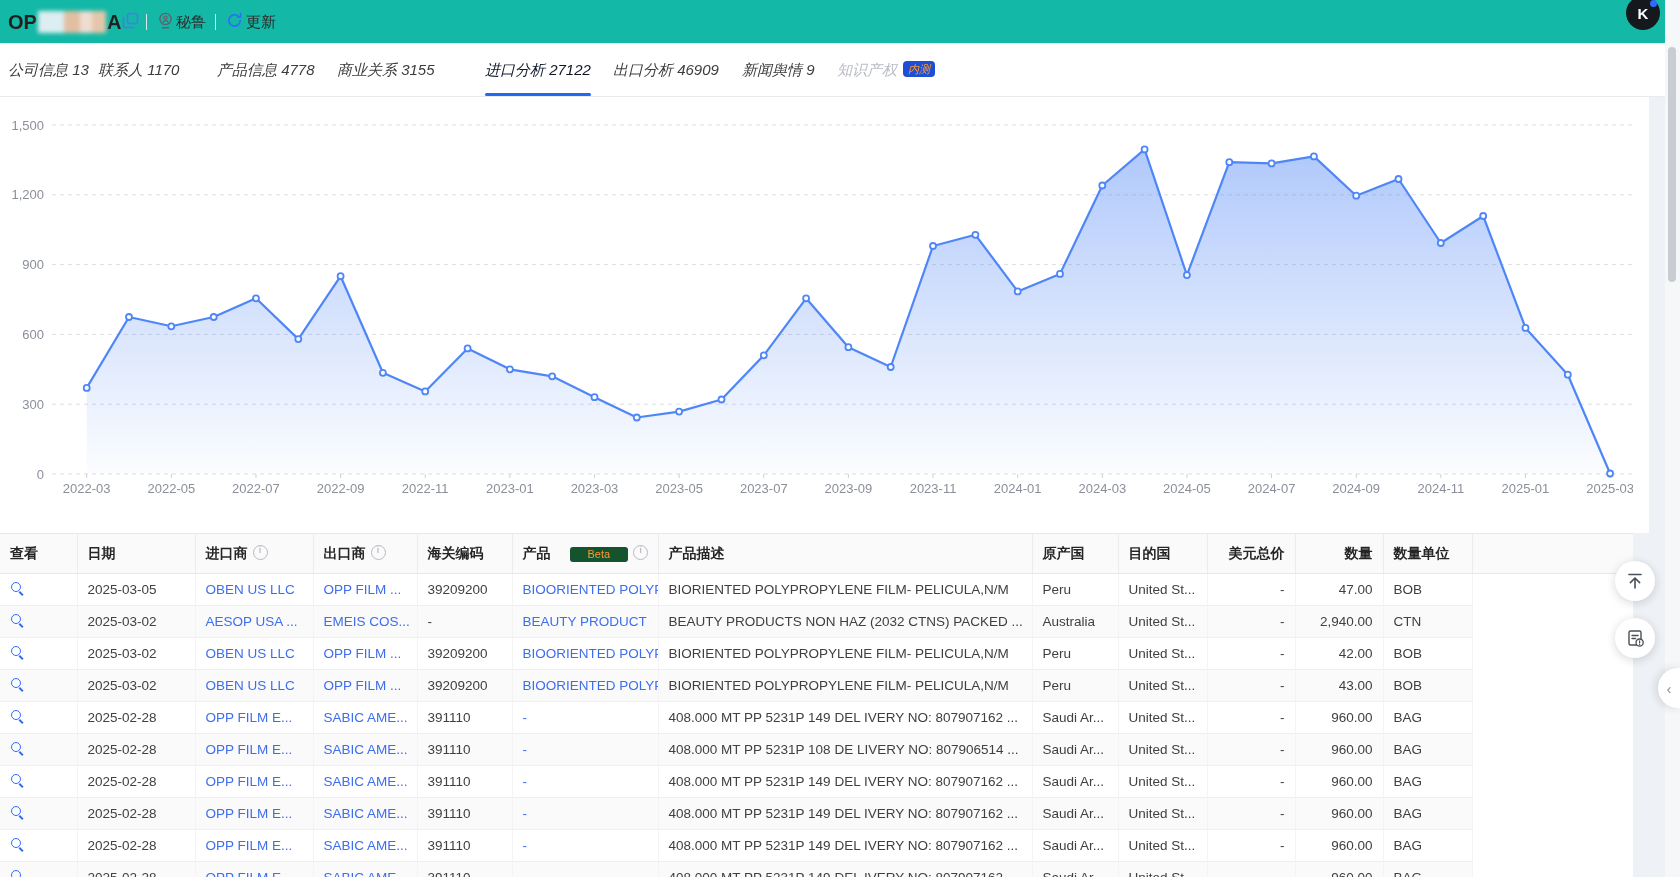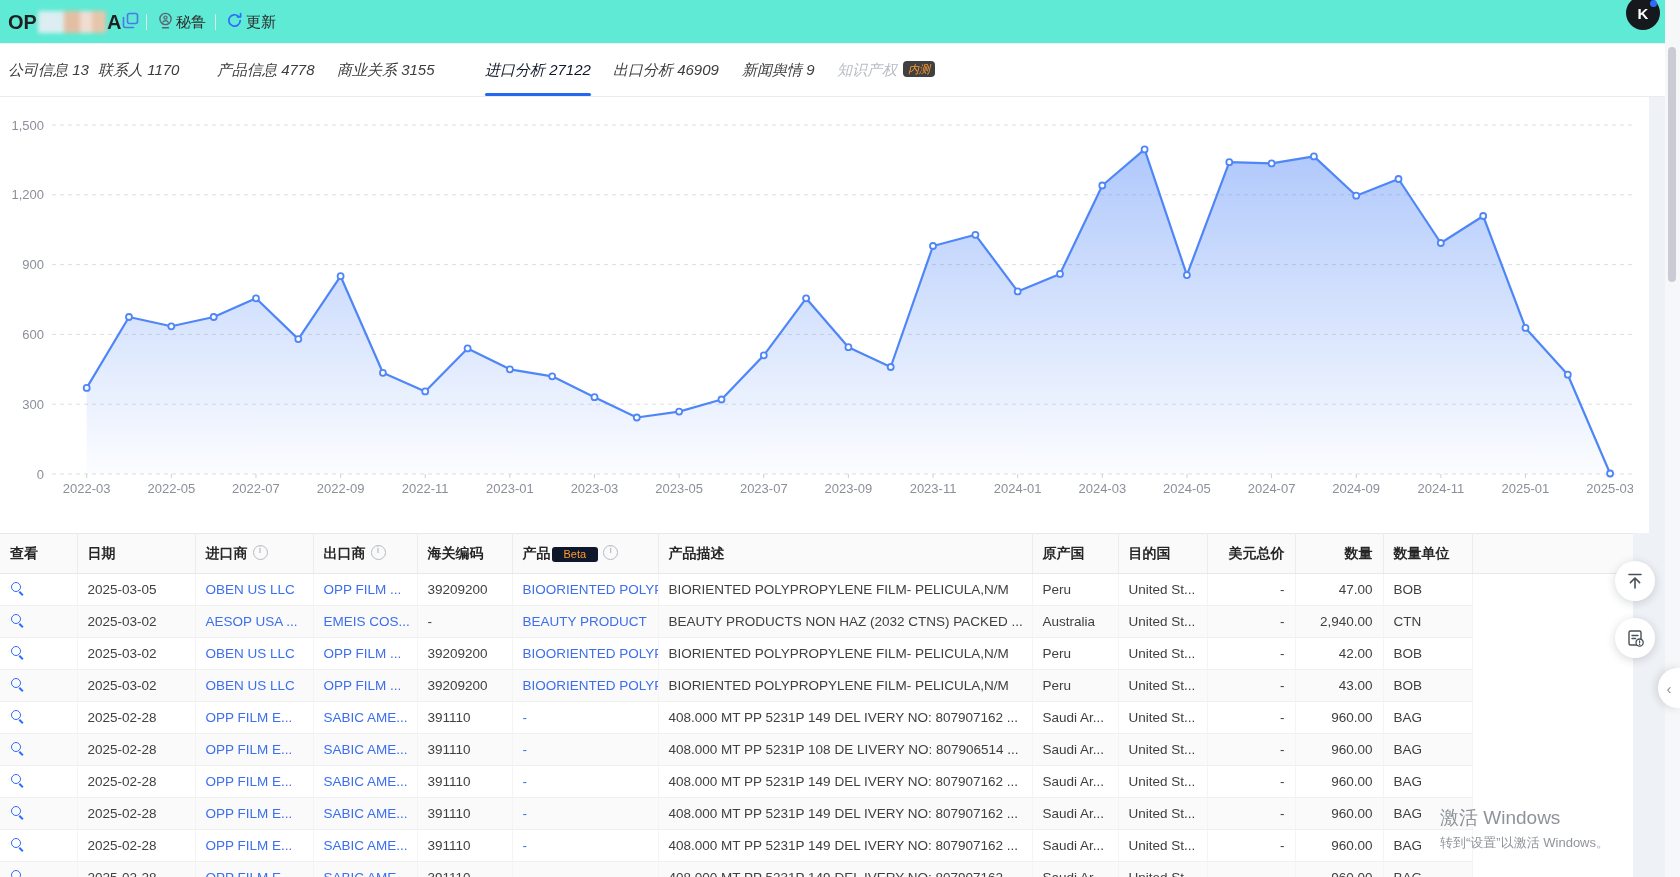--- a/index.html
+++ b/index.html
@@ -1,58 +1,58 @@
 <!DOCTYPE html>
 <html><head>
 <meta charset="utf-8">
 <style>
   html,body{margin:0;padding:0;background:#fff;}
   #screen{position:relative;width:1680px;height:877px;background:#ffffff;overflow:hidden;
           font-family:"Liberation Sans","DejaVu Sans",sans-serif;color:#333;}
 
   
-  .topbar{position:absolute;left:0;top:0;width:1665px;height:43px;background:#5eead4;border-bottom:1px solid #ebedf0;}
+  .topbar{position:absolute;left:0;top:0;width:1665px;height:43px;background:#14b8a6;border-bottom:1px solid #ebedf0;}
   .company{position:absolute;left:8px;top:8px;height:28px;display:flex;align-items:center;font-size:20px;font-weight:700;color:#1f1f1f;}
   .blurwrap{display:inline-flex;height:22px;margin:0 1px;filter:blur(2px);}
   .blurwrap i{display:block;height:22px;}
   .tb-icon{position:absolute;top:12px;cursor:pointer;}
   .tb-divider{position:absolute;top:14px;width:1px;height:16px;background:#e3e4e8;}
   .tb-label{position:absolute;top:12px;font-size:15px;color:#2b2b2b;line-height:20px;}
   .avatar{position:absolute;left:1626px;top:-4px;width:34px;height:34px;border-radius:50%;background:#15181d;
           color:#fff;font-size:15px;font-weight:700;display:flex;align-items:center;justify-content:center;cursor:pointer;}
   .avatar .dot{position:absolute;right:3px;top:4px;width:7px;height:7px;border-radius:50%;background:#2f6bff;}
 
   
   .tabbar{position:absolute;left:0;top:44px;width:1665px;height:52px;background:#fff;border-bottom:1px solid #e9ebee;font-style:italic;}
   .tab{position:absolute;top:0;height:52px;line-height:52px;font-size:15px;color:#3c3c3c;cursor:pointer;white-space:nowrap;}
   .tab.active{color:#0f172a;font-weight:500;}
   .tab.active::after{content:"";position:absolute;left:0;right:0;bottom:0;height:3px;background:#2468f2;border-radius:2px;}
   .tab.disabled{color:#b9bdc5;}
   .tab .badge{display:inline-block;margin-left:6px;padding:1px 5px;font-size:11px;line-height:14px;color:#ff9a2e;
-              background:#404040;border-radius:4px;vertical-align:2px;font-weight:400;}
+              background:#1d4ed8;border-radius:4px;vertical-align:2px;font-weight:400;}
 
   
   .chartwrap{position:absolute;left:0;top:97px;width:1633px;height:436px;overflow:hidden;background:#fff;}
   .chartwrap svg{display:block;overflow:hidden;}
 
   
   .tablewrap{position:absolute;left:0;top:533px;width:1633px;height:344px;overflow:hidden;background:#fff;}
   table{border-collapse:collapse;table-layout:fixed;width:1633px;}
   th{height:39px;background:#fafafa;border-top:1px solid #e8e8e8;border-bottom:1px solid #e8e8e8;border-right:1px solid #ececec;
      font-size:14px;font-weight:700;color:#262626;padding:0 10px;text-align:left;white-space:nowrap;overflow:hidden;}
   td{height:31px;border-bottom:1px solid #f0f0f0;border-right:1px solid #f4f4f4;font-size:13.5px;color:#404040;
      padding:0 10px;white-space:nowrap;overflow:hidden;}
   th.c,td.c{}
   th.r,td.r{text-align:right;}
   th.filler,td.filler{border-right:none;}
   td.filler{border-bottom:none;background:#fff !important;}
   tr:nth-child(even) td{background:#fafafa;}
   .lnk{color:#3d6eed;cursor:pointer;}
-  .beta-badge{display:inline-block;margin-left:1px;padding:0 12px;font-size:11px;line-height:15px;color:#ff9a2e;
-              background:#0f172a;border-radius:3px;font-weight:400;}
+  .beta-badge{display:inline-block;margin-left:19px;padding:0 18px;font-size:11px;line-height:15px;color:#ff9a2e;
+              background:#14532d;border-radius:3px;font-weight:400;}
   .info-ic{display:inline-block;width:13px;height:13px;margin-left:5px;border:1px solid #b7bbc2;border-radius:50%;
            position:relative;vertical-align:-2px;}
   .info-ic::after{content:"i";position:absolute;left:0;right:0;top:-1px;text-align:center;font-size:9px;font-weight:400;color:#9aa0a8;font-style:normal;}
   .mag{display:inline-block;width:15px;height:15px;position:relative;cursor:pointer;}
   .mag::before{content:"";position:absolute;left:1px;top:1px;width:8px;height:8px;border:1.6px solid #2f6bff;border-radius:50%;}
   .mag::after{content:"";position:absolute;left:10px;top:10px;width:5px;height:1.6px;background:#2f6bff;transform:rotate(45deg);transform-origin:0 0;}
 
   
   .bg-strip-a{position:absolute;left:1649px;top:97px;width:16px;height:780px;background:#eef1f5;}
   .bg-strip-b{position:absolute;left:1633px;top:533px;width:16px;height:344px;background:#eef1f5;}
@@ -430,18 +430,14 @@
         <rect x="4" y="3" width="12" height="14" rx="1.5" stroke="#4a5056" stroke-width="1.4"></rect>
         <path d="M7 7.5h6M7 10.5h3.5" stroke="#4a5056" stroke-width="1.4" stroke-linecap="round"></path>
         <circle cx="14.6" cy="14.6" r="3.6" fill="#fff" stroke="#4a5056" stroke-width="1.3"></circle>
         <path d="M14.6 12.9v1.9M14.6 16.3v.1" stroke="#4a5056" stroke-width="1.3" stroke-linecap="round"></path>
       </svg>
   </div>
   <div class="collapse-tab">
       <span>‹</span>
     </div>
 
-  <div class="watermark">
-    <div class="l1">激活 Windows</div>
-    <div class="l2">转到“设置”以激活 Windows。</div>
-  </div>
 
 </div>
 
 </body></html>

